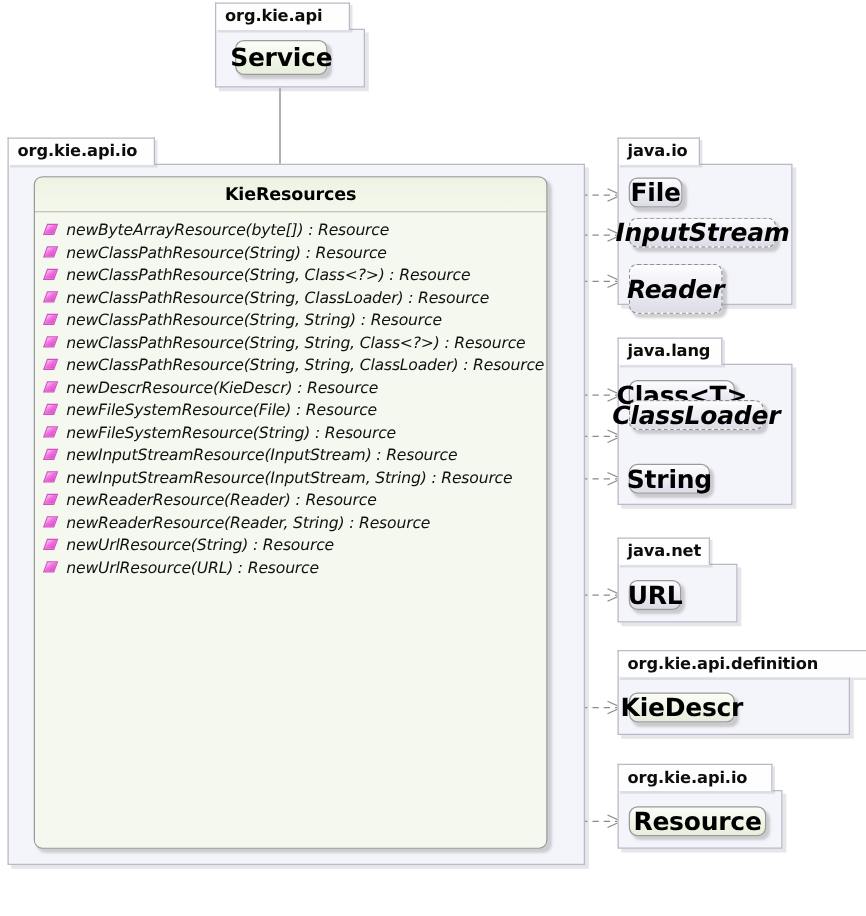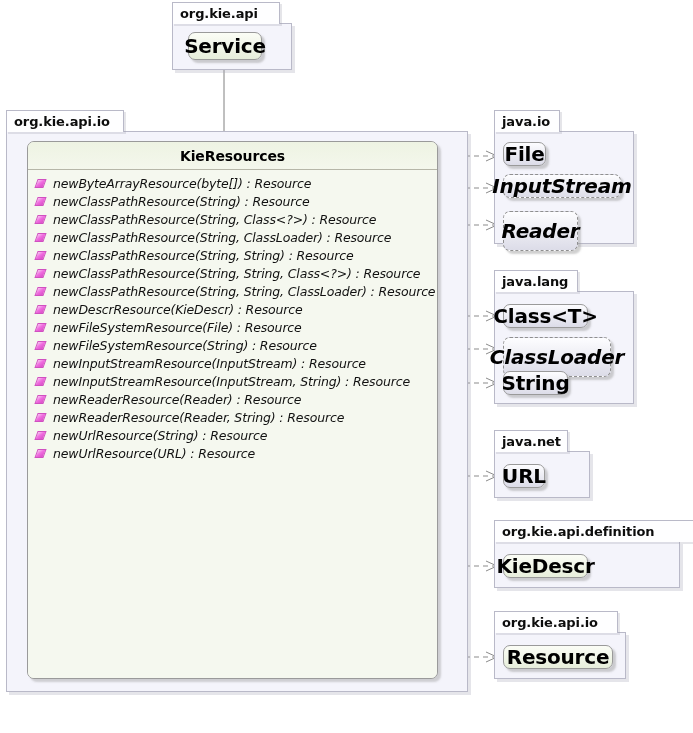--- a/index.html
+++ b/index.html
@@ -319,21 +319,21 @@
       <div class="cls-label">Reader</div>
     </div>
   </div>
 
   <div class="pkg" style="left:494px; top:270px; width:140px; height:134px;">
     <div class="pkg-tab" style="width:84px;">java.lang</div>
     <div class="pkg-body" style="top:21px; width:140px; height:113px;"></div>
     <div class="cls ext" style="left:9px; top:34px; width:85px; height:24px;">
       <div class="cls-label">Class&lt;T&gt;</div>
     </div>
-    <div class="cls ext abstract" style="left:9px; top:67px; width:108px; height:40px;">
+    <div class="cls ext abstract" style="left:9px; top:50px; width:108px; height:24px;">
       <div class="cls-label">ClassLoader</div>
     </div>
     <div class="cls ext" style="left:9px; top:101px; width:65px; height:24px;">
       <div class="cls-label">String</div>
     </div>
   </div>
 
   <div class="pkg" style="left:494px; top:430px; width:96px; height:68px;">
     <div class="pkg-tab" style="width:74px;">java.net</div>
     <div class="pkg-body" style="top:21px; width:96px; height:47px;"></div>

